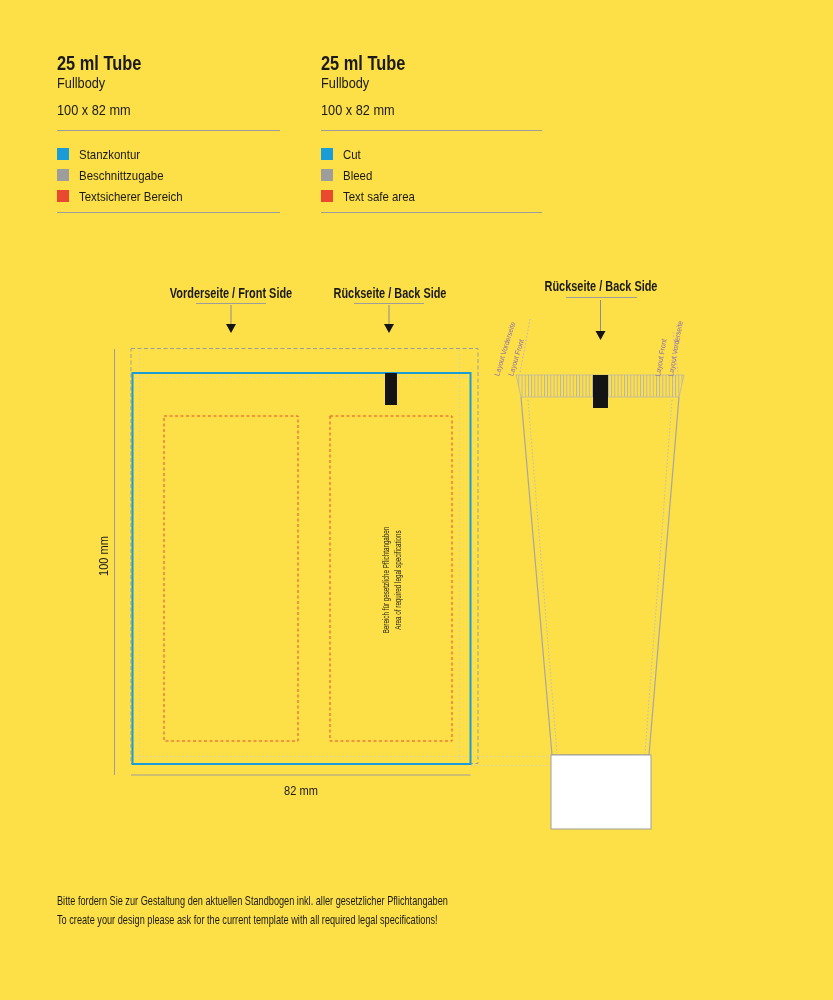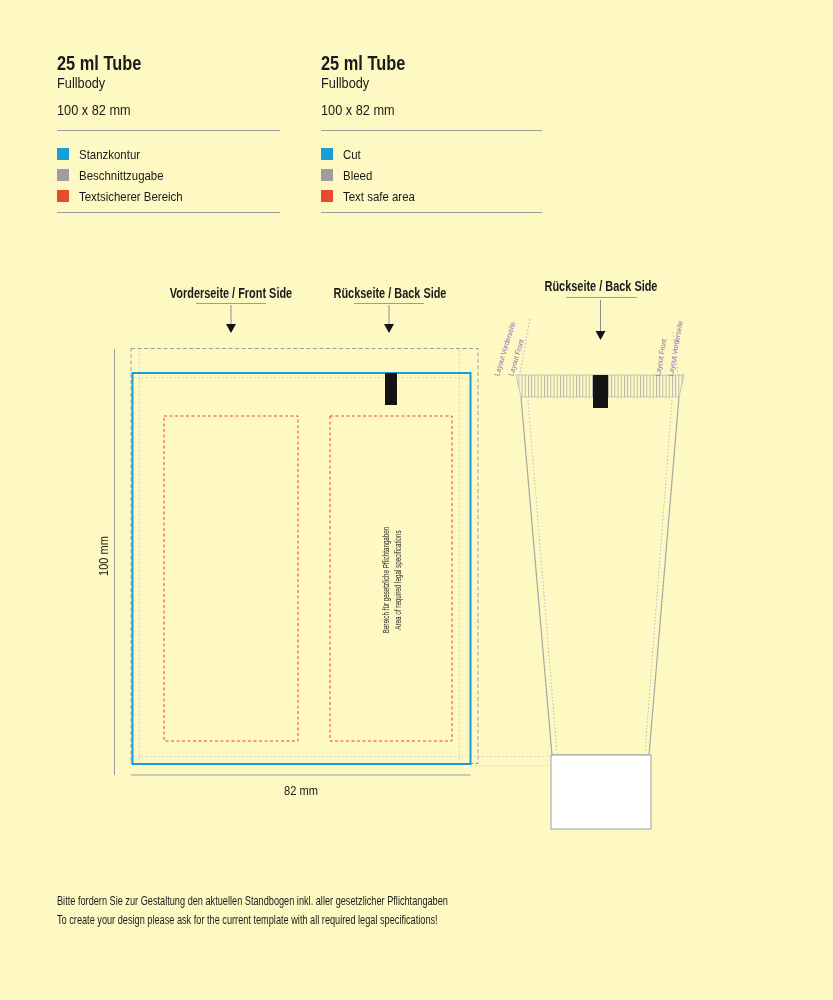--- a/index.html
+++ b/index.html
@@ -1,16 +1,16 @@
 <!DOCTYPE html>
 <html><head>
 <meta charset="utf-8">
 <style>
   html,body{margin:0;padding:0;background:#fff;}
-  .canvas{position:relative;width:833px;height:1000px;background:#fef9c3;
+  .canvas{position:relative;width:833px;height:1000px;background:#fde047;
           font-family:"Liberation Sans",sans-serif;color:#1a1a1a;overflow:hidden;}
   .abs{position:absolute;}
   .title{font-size:21px;font-weight:bold;transform-origin:0 0;transform:scaleX(.78);white-space:nowrap;}
   .sub{font-size:15px;transform-origin:0 0;transform:scaleX(.85);white-space:nowrap;}
   .size{font-size:15px;transform-origin:0 0;transform:scaleX(.85);white-space:nowrap;}
   .legend-label{font-size:13px;transform-origin:0 0;transform:scaleX(.88);white-space:nowrap;}
   .rule{height:1px;background:#9d9d9c;}
   .seclabel{font-size:14px;font-weight:bold;transform-origin:50% 0;
             transform:translateX(-50%) scaleX(.78);white-space:nowrap;}
   .dimlabel{font-size:13px;white-space:nowrap;}

